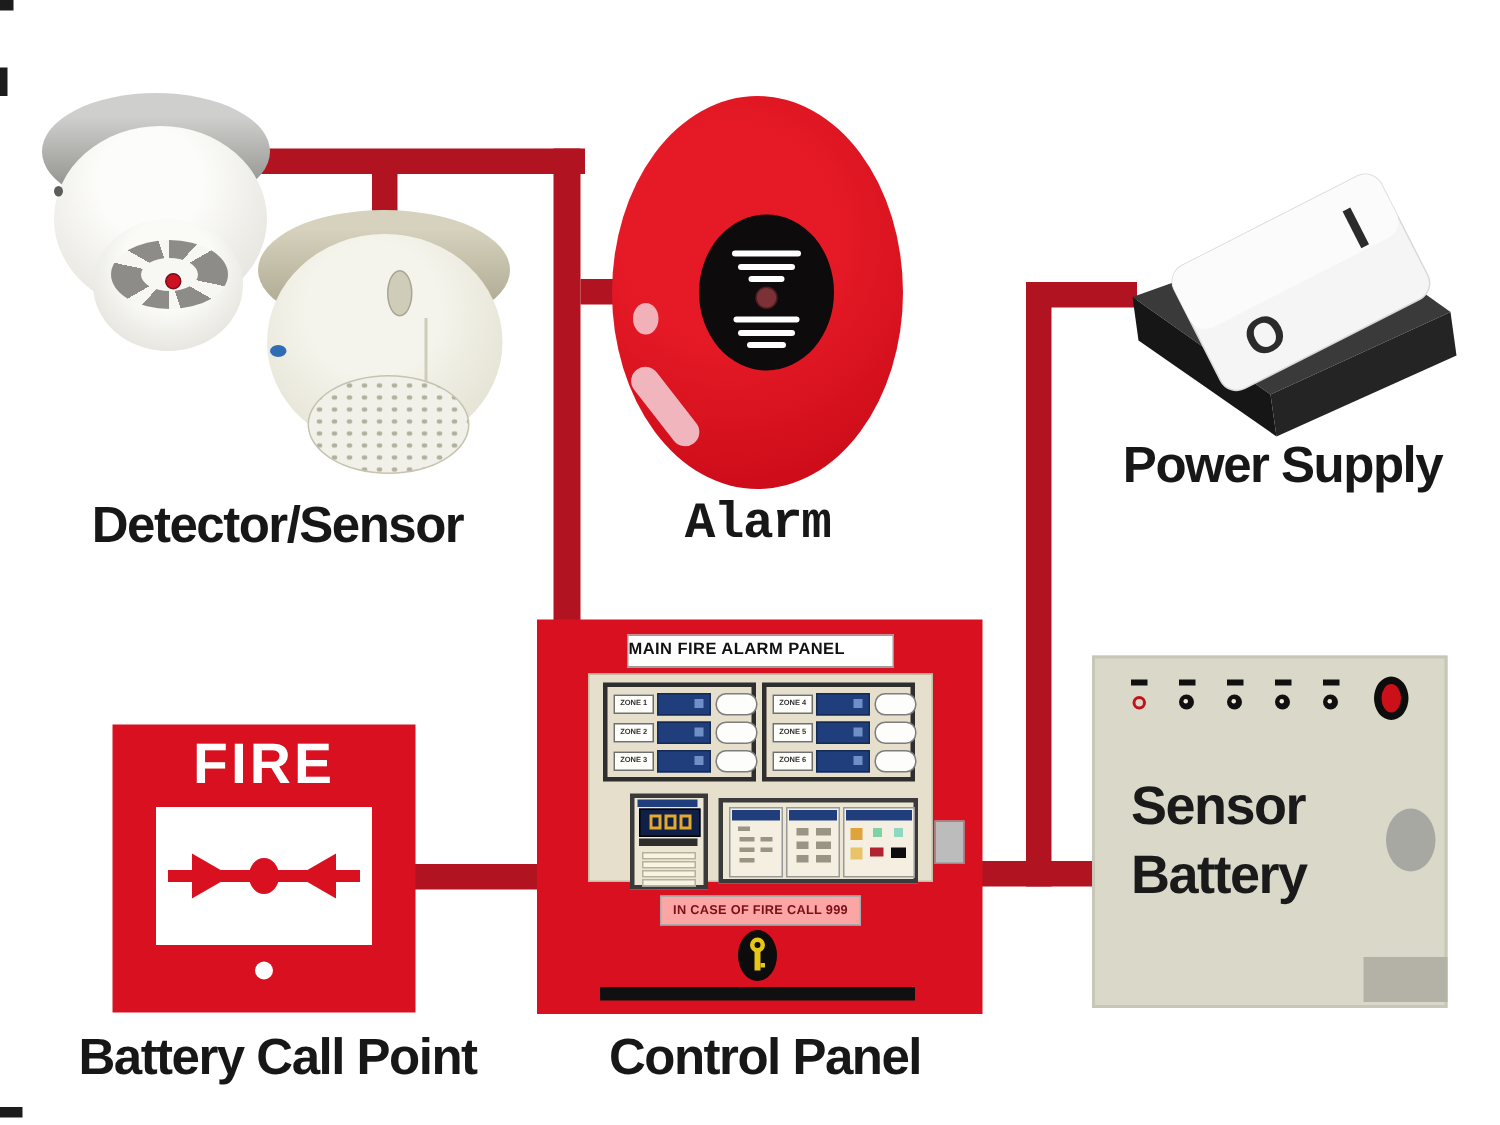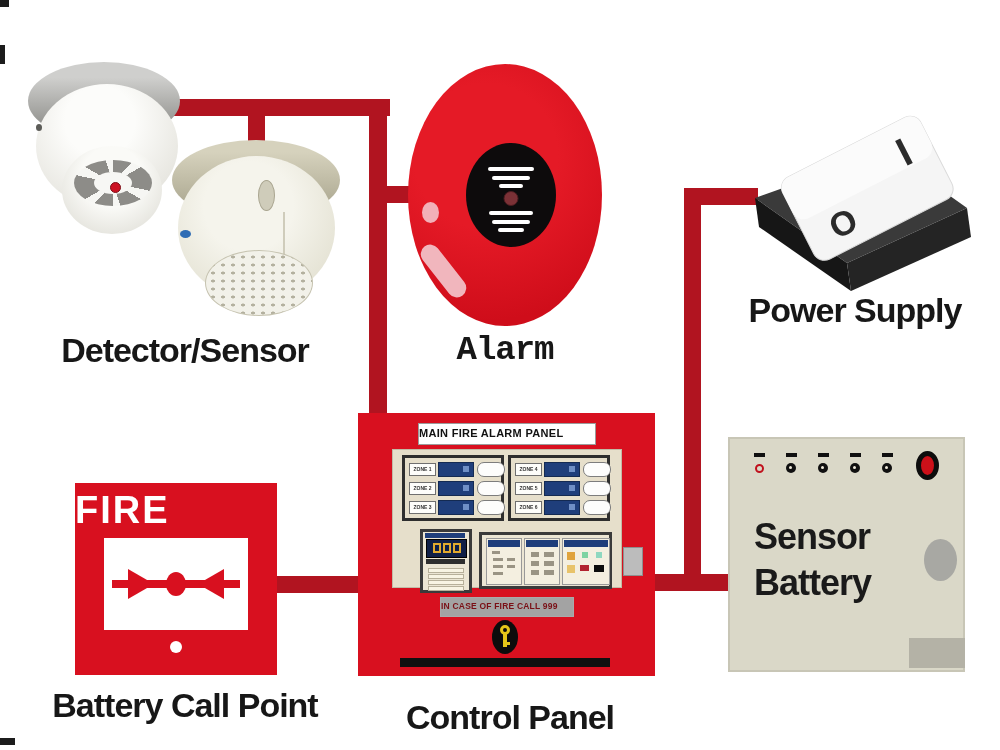--- a/index.html
+++ b/index.html
@@ -35,21 +35,21 @@
   
   .bell{left:408px;top:64px;width:194px;height:262px;background:radial-gradient(circle at 40% 35%,#e51a26 35%,#cf0d1a 80%);}
   .bell-black{left:466px;top:143px;width:90px;height:104px;background:#0d0b0c;}
   .bar{position:absolute;left:50%;transform:translateX(-50%);height:4px;background:#fff;border-radius:2px;}
   .bell-dot{left:50%;top:48px;width:13px;height:13px;transform:translateX(-50%);background:#7b3136;border:1px solid #4b1c20;}
   .pink-dot{left:422px;top:202px;width:17px;height:21px;background:#f2b0b8;}
   .pink-swoosh{left:434px;top:240px;width:19px;height:62px;background:#f1b6bd;border-radius:12px;transform:rotate(-38deg);}
 
   
   .mcp{left:75px;top:483px;width:202px;height:192px;background:var(--red);}
-  .mcp-fire{position:absolute;left:0;top:6px;width:100%;text-align:left;color:#fff;font-weight:700;font-size:38px;letter-spacing:2px;}
+  .mcp-fire{position:absolute;left:0;top:6px;width:100%;text-align:center;color:#fff;font-weight:700;font-size:38px;letter-spacing:2px;}
   .mcp-glass{position:absolute;left:29px;top:55px;width:144px;height:92px;background:#fff;}
   .mcp-bar{position:absolute;left:8px;top:42px;width:128px;height:8px;background:var(--red);}
   .tri{position:absolute;width:0;height:0;border-top:15px solid transparent;border-bottom:15px solid transparent;}
   .tri-r{left:24px;top:31px;border-left:26px solid var(--red);}
   .tri-l{right:24px;top:31px;border-right:26px solid var(--red);}
   .mcp-dot{position:absolute;left:62px;top:34px;width:20px;height:24px;background:var(--red);border-radius:50%;}
   .mcp-screw{position:absolute;left:95px;top:158px;width:12px;height:12px;background:#fff;border-radius:50%;}
 
   
   .panel{left:358px;top:413px;width:297px;height:263px;background:var(--red);}
@@ -66,22 +66,22 @@
   .mod1{position:absolute;left:62px;top:116px;width:52px;height:64px;background:#ece6d4;border:3px solid #3a3a3a;box-sizing:border-box;}
   .mod1-head{position:absolute;left:2px;top:1px;width:40px;height:5px;background:var(--navy);}
   .mod1-lcd{position:absolute;left:3px;top:7px;width:39px;height:17px;background:#101f46;border:1px solid #000;}
   .digit{position:absolute;top:3px;width:8px;height:10px;border:2px solid var(--amber);box-sizing:border-box;}
   .mod1-dark{position:absolute;left:3px;top:27px;width:39px;height:5px;background:#2e2e2e;}
   .mod1 .line{position:absolute;left:5px;width:34px;height:3px;background:#f8f4e3;border:1px solid #b7b09a;}
   .mod2{position:absolute;left:121px;top:119px;width:133px;height:57px;background:#ece6d4;border:3px solid #3a3a3a;box-sizing:border-box;}
   .sub{position:absolute;top:3px;height:45px;background:#f4efe0;border:1px solid #999;}
   .sub .head{position:absolute;left:1px;top:1px;right:1px;height:7px;background:var(--navy);}
   .chiplet{position:absolute;background:#9a9484;}
-  .notice{position:absolute;left:82px;top:184px;width:132px;height:18px;background:#a3a3a3;border:1px solid #aaa;
-          color:#7a1016;font-weight:700;font-size:8.5px;line-height:17px;letter-spacing:0.2px;}
+  .notice{position:absolute;left:82px;top:184px;width:132px;height:18px;background:#fca5a5;border:1px solid #aaa;
+          color:#7a1016;font-weight:700;font-size:8.5px;line-height:17px;text-align:center;letter-spacing:0.2px;}
   .keyhole{position:absolute;left:134px;top:207px;width:26px;height:34px;background:#0c0c0c;border-radius:50%;}
   .key-head{position:absolute;left:8px;top:5px;width:10px;height:10px;border:3px solid #e6c619;border-radius:50%;box-sizing:border-box;}
   .key-stem{position:absolute;left:11px;top:14px;width:4px;height:13px;background:#e6c619;}
   .key-tooth{position:absolute;left:15px;top:22px;width:3px;height:3px;background:#e6c619;}
   .panel-slot{position:absolute;left:42px;top:245px;width:210px;height:9px;background:#101010;}
   .side-btn{position:absolute;left:265px;top:134px;width:18px;height:27px;background:#bcbcbc;border:1px solid #8f8f8f;}
 
   
   .bat{left:728px;top:437px;width:237px;height:235px;background:var(--battery_beige);border:2px solid #c8c6b6;box-sizing:border-box;}
   .bat-dash{position:absolute;top:14px;width:11px;height:4px;background:#101010;}
@@ -297,15 +297,15 @@
       <div>Battery</div>
     </div>
     <span class="bat-oval"></span>
     <span class="bat-rect"></span>
   </div>
 
   <div class="lbl" style="left:35px;top:331px;width:300px;">Detector/Sensor</div>
   <div class="lbl" style="left:405px;top:331px;width:200px;font-family:Liberation Mono, monospace;">Alarm</div>
   <div class="lbl" style="left:715px;top:291px;width:280px;">Power Supply</div>
   <div class="lbl" style="left:20px;top:686px;width:330px;">Battery Call Point</div>
-  <div class="lbl" style="left:385px;top:686px;width:250px;margin-top:12px;">Control Panel</div>
+  <div class="lbl" style="left:385px;top:686px;width:250px;">Control Panel</div>
 
 </div>
 
 </body></html>

